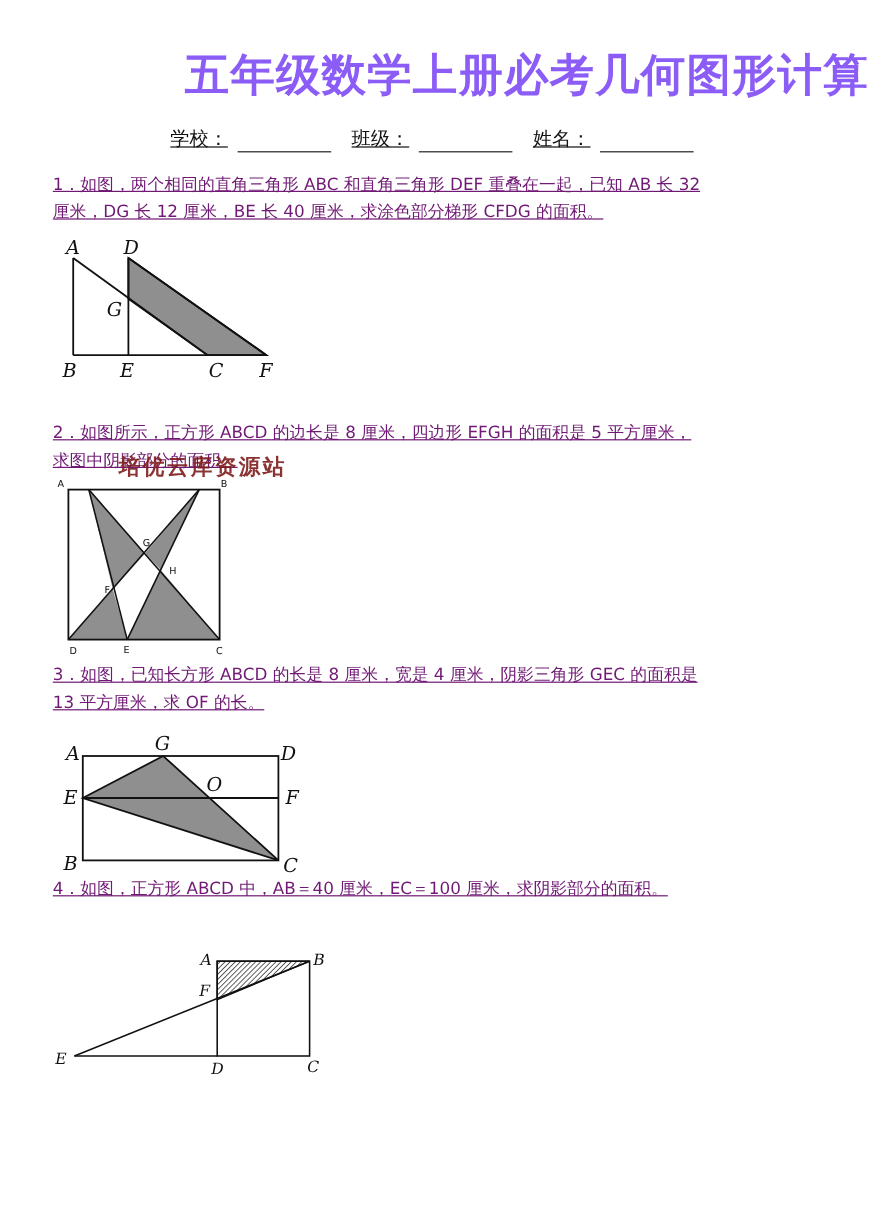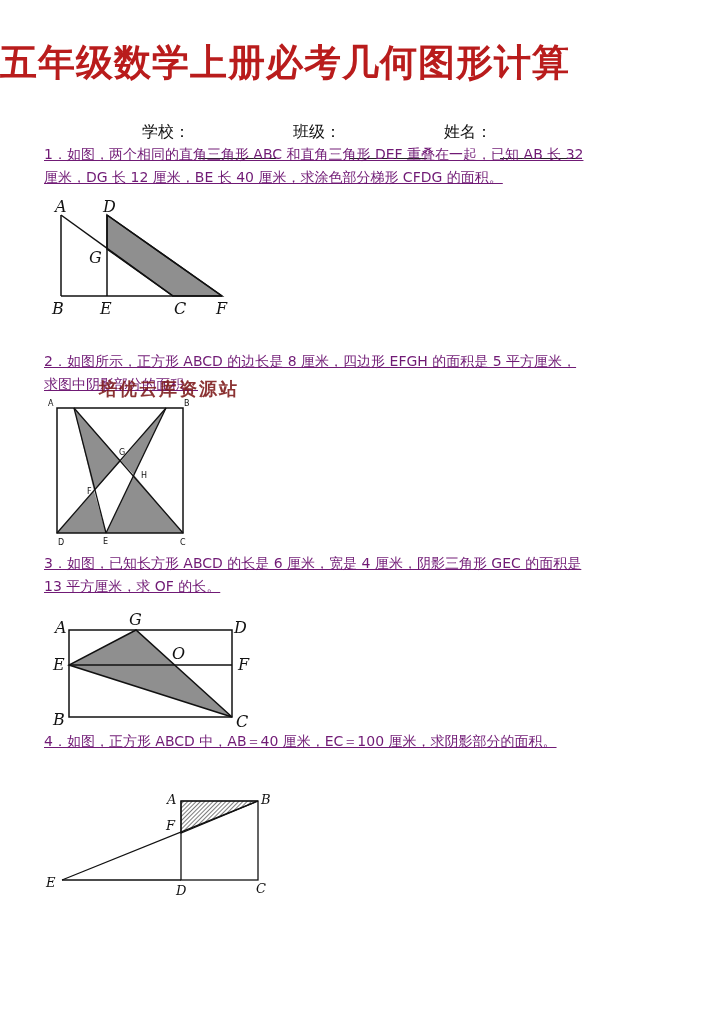--- a/index.html
+++ b/index.html
@@ -1,23 +1,23 @@
 <!DOCTYPE html>
 <html><head>
 <meta charset="utf-8">
 <style>
   html, body { margin:0; padding:0; background:#ffffff; }
   body { width:724px; height:1024px; position:relative; overflow:hidden;
          font-family: "DejaVu Serif", "Liberation Serif", serif; color:#111; }
-  .title { position:absolute; left:0; top:38px; width:724px; text-align:left;
+  .title { position:absolute; left:0; top:38px; width:724px; text-align:right;
            font-family:"DejaVu Sans", sans-serif; font-weight:bold; font-size:37px;
-           letter-spacing:1px; color:#b91c1c; }
+           letter-spacing:1px; color:#8b5cf6; }
   .info { position:absolute; top:106px; left:0; width:724px; text-align:center;
           font-family:"DejaVu Sans", sans-serif; font-size:16px; }
-  .info .field { display:inline-block; margin:16px 4px; }
+  .info .field { display:inline-block; margin:0 4px;text-decoration:underline; }
   .info .blank { display:inline-block; width:78px; border-bottom:1px solid #222;
                  height:16px; vertical-align:bottom; margin-left:4px; margin-right:8px; }
   .q { position:absolute; left:44px; width:650px; font-family:"DejaVu Sans", sans-serif;
        font-size:14px; line-height:23px; color:#701a75;text-decoration:underline; }
   .fig { position:absolute; left:0; top:0; }
   .fig text { font-family:"DejaVu Serif", "Liberation Serif", serif; font-style:italic; font-size:16px; fill:#111; }
   .fig text.sm { font-family:"DejaVu Sans", sans-serif; font-style:normal; font-size:8px; }
   .watermark { position:absolute; left:72px; top:377px; font-family:"DejaVu Sans", sans-serif;
                font-weight:bold; font-size:18px; color:#7f1d1d; opacity:0.9; letter-spacing:2px;padding-left:27px; }
 </style>
@@ -37,21 +37,21 @@
   <div>厘米，DG 长 12 厘米，BE 长 40 厘米，求涂色部分梯形 CFDG 的面积。</div>
 </div>
 
 <div class="q" style="top:350px;">
   <div>2．如图所示，正方形 ABCD 的边长是 8 厘米，四边形 EFGH 的面积是 5 平方厘米，</div>
   <div>求图中阴影部分的面积。</div>
 </div>
 <div class="watermark">培优云库资源站</div>
 
 <div class="q" style="top:552px;">
-  <div>3．如图，已知长方形 ABCD 的长是 6 厘米，宽是 4 厘米，阴影三角形 GEC 的面积是</div>
+  <div>3．如图，已知长方形 ABCD 的长是 8 厘米，宽是 4 厘米，阴影三角形 GEC 的面积是</div>
   <div>13 平方厘米，求 OF 的长。</div>
 </div>
 
 <div class="q" style="top:730px;">
   <div>4．如图，正方形 ABCD 中，AB＝40 厘米，EC＝100 厘米，求阴影部分的面积。</div>
 </div>
 
 <svg class="fig" width="724" height="1024" viewBox="0 0 724 1024">
   <defs>
     <pattern id="hatch" patternUnits="userSpaceOnUse" width="3" height="3" patternTransform="rotate(45)">

